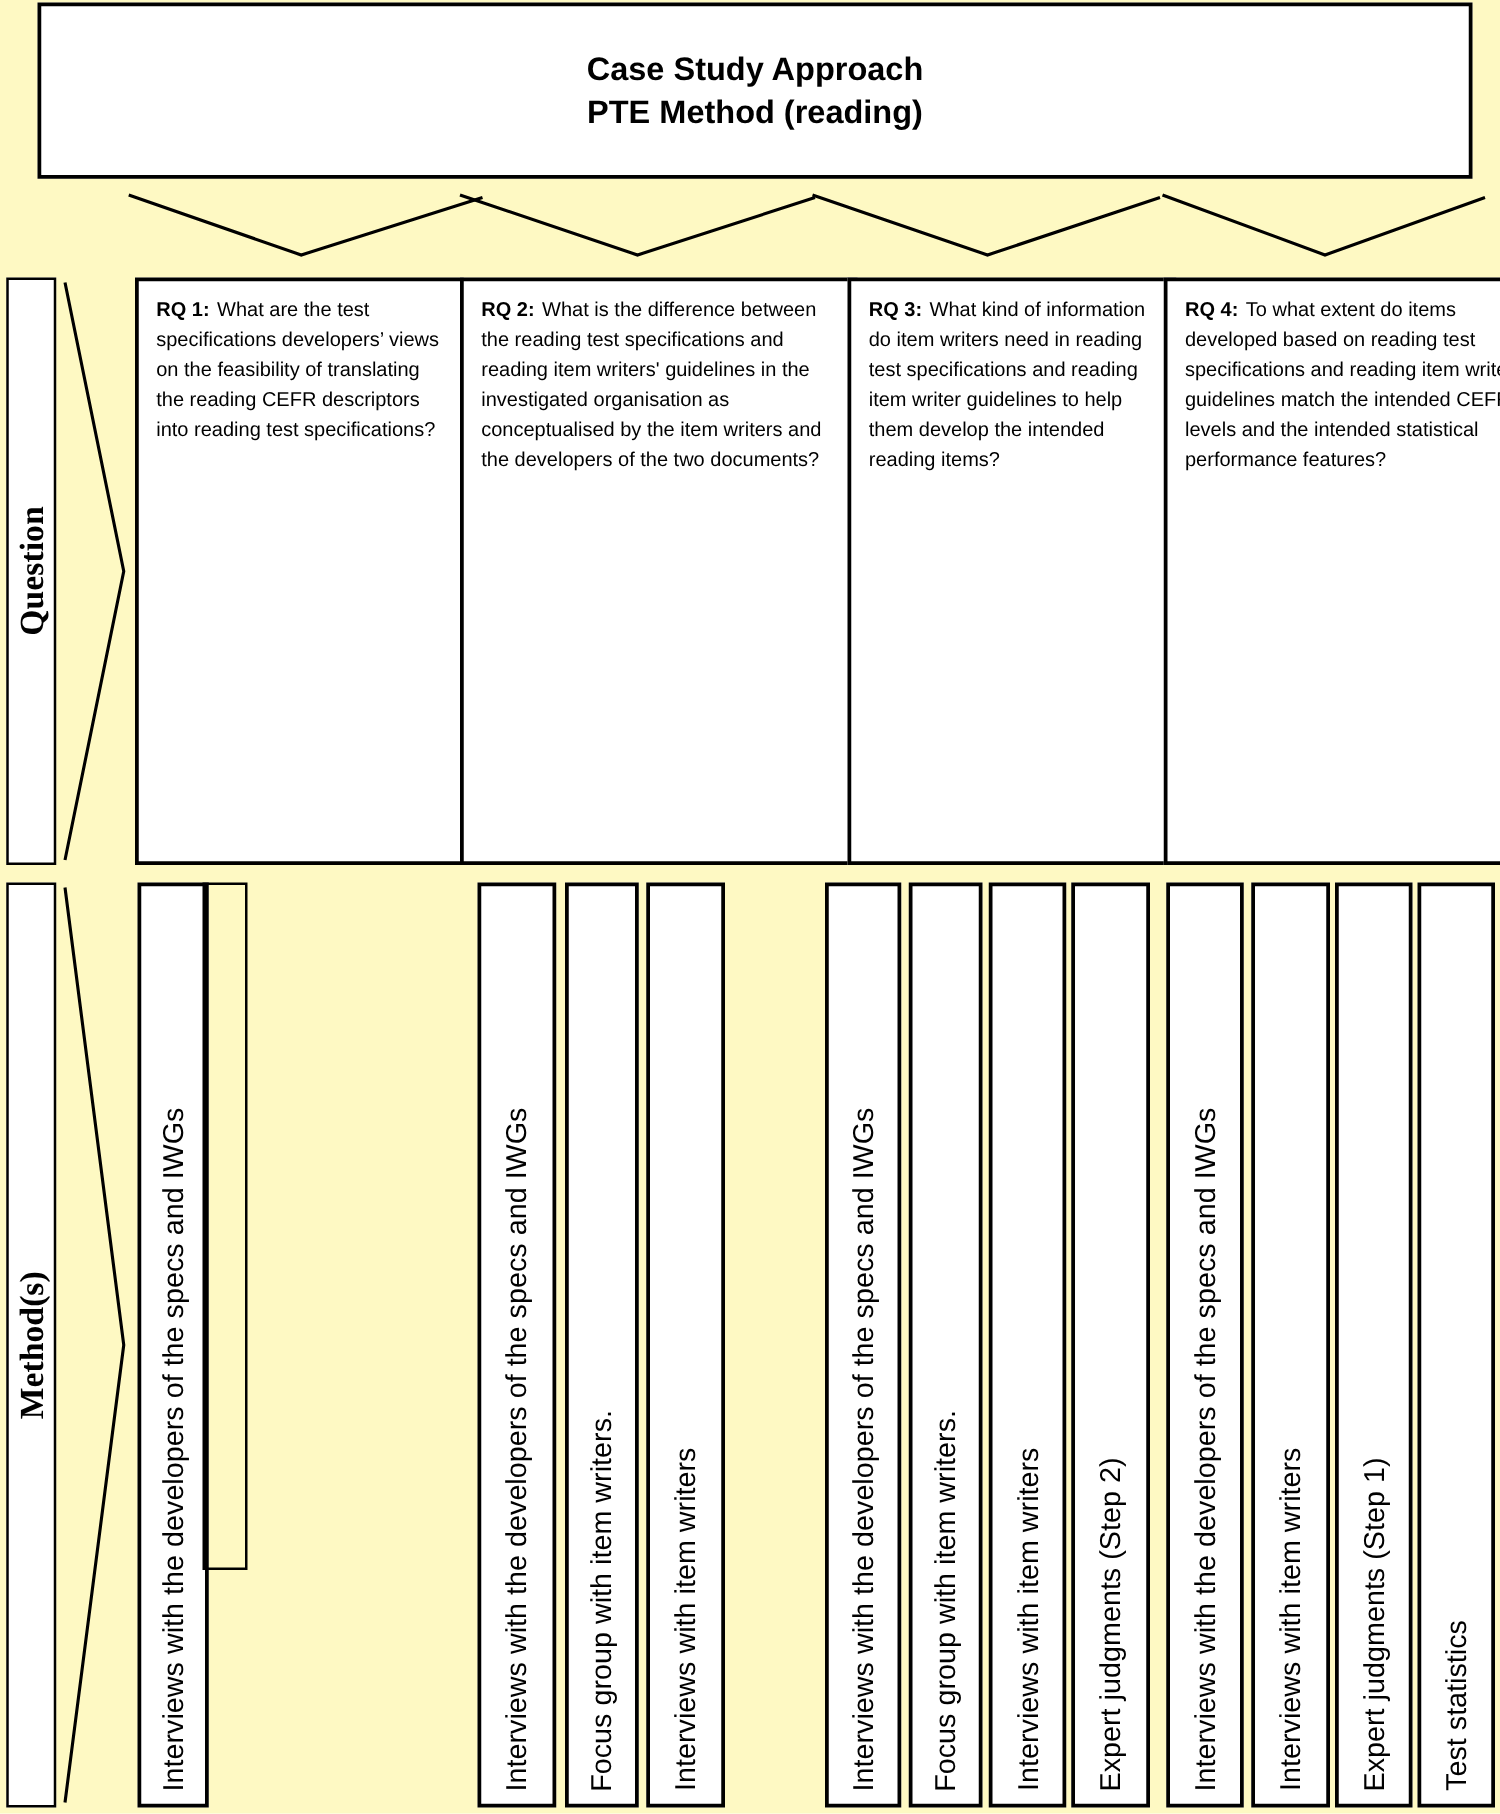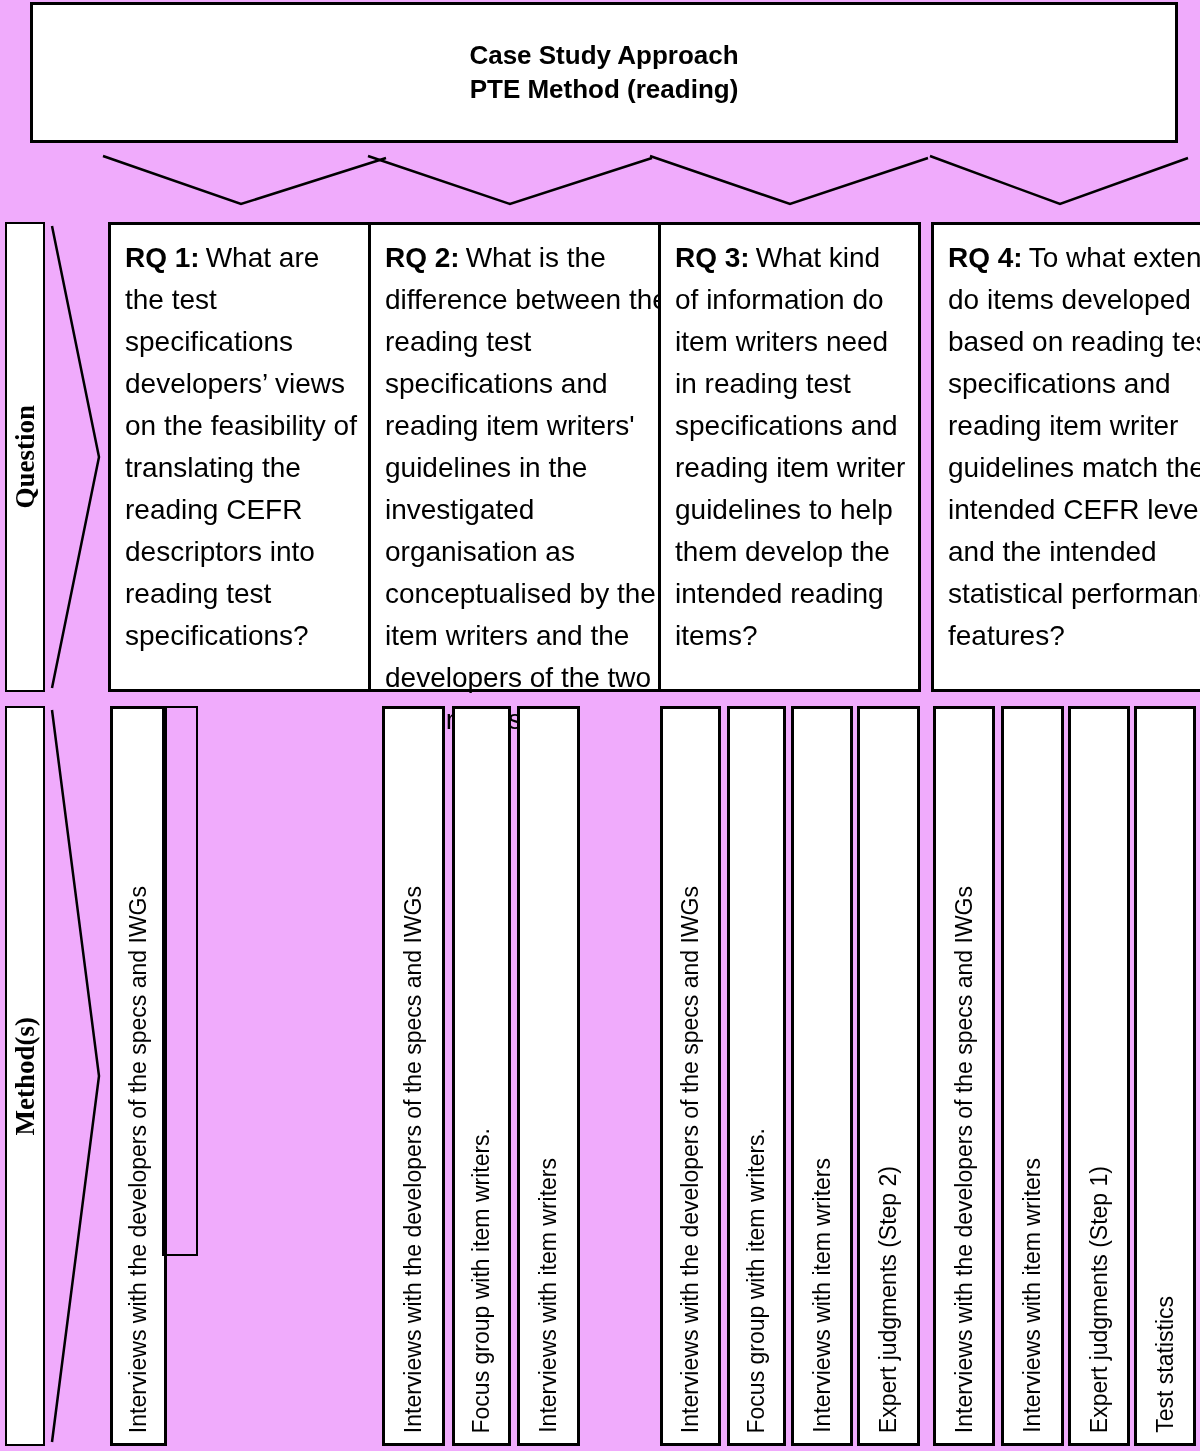--- a/index.html
+++ b/index.html
@@ -1,20 +1,20 @@
 <!DOCTYPE html>
 <html><head>
 <meta charset="utf-8">
 <style>
   html, body { margin: 0; padding: 0; background: #ffffff; }
   .canvas {
     position: relative;
     width: 1200px;
     height: 1451px;
-    background: #f0abfc;
+    background: #fef9c3;
     color: #000000;
     font-family: "Liberation Sans", sans-serif;
     overflow: hidden;
   }
 
   
   .top-box {
     position: absolute;
     left: 30px; top: 2px;
     width: 1148px; height: 141px;
@@ -64,26 +64,26 @@
   #m-bracket { top: 706px; height: 740px; }
 
   
   .rq-box {
     position: absolute;
     top: 222px; height: 470px;
     border: 3px solid #000;
     box-sizing: border-box;
     background: #fff;
     padding: 12px 8px 10px 14px;
-    font-size: 28px;
+    font-size: 16px;
     line-height: 1.5;
   }
   #rq1 { left: 108px; width: 263px; }
   #rq2 { left: 368px; width: 318px; }
-  #rq3 { left: 658px; width: 263px; }
+  #rq3 { left: 678px; width: 263px; }
   #rq4 { left: 931px; width: 312px; }
   .rq-id { font-weight: bold; padding-right: 6px; }
 
   
   .method-box {
     position: absolute;
     top: 706px; height: 740px;
     border: 3px solid #000;
     box-sizing: border-box;
     background: #fff;

